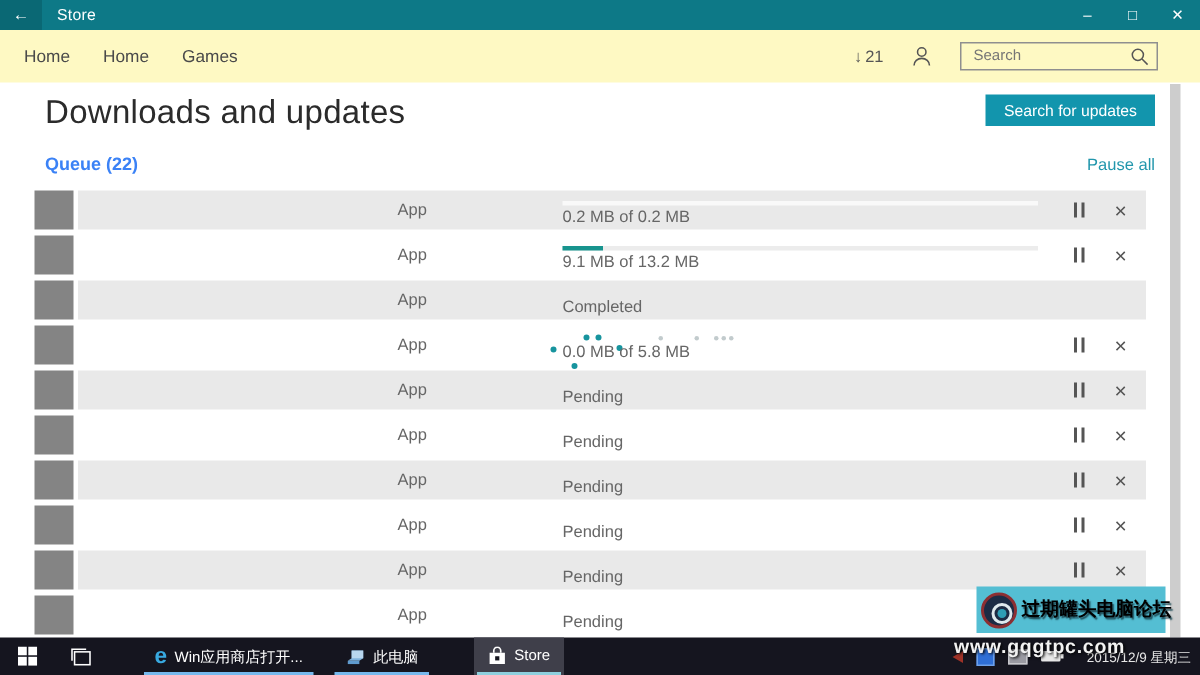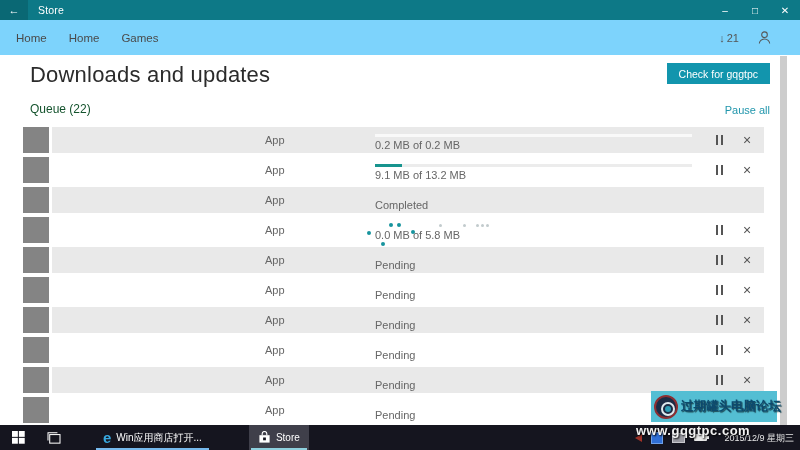--- a/index.html
+++ b/index.html
@@ -7,32 +7,32 @@
   body { font-family:"Liberation Sans", sans-serif; background:#ffffff; position:relative; }
 
   
   .titlebar { position:absolute; left:0; top:0; width:800px; height:20px; background:#0d7987; color:#fff; display:flex; align-items:center; }
   .backbtn { width:28px; height:20px; background:#0a6874; display:flex; align-items:center; justify-content:center; font-size:11px; cursor:pointer; }
   .win-title { font-size:10.5px; margin-left:10px; letter-spacing:.2px; }
   .win-controls { position:absolute; right:0; top:0; height:20px; display:flex; }
   .win-controls span { width:30px; height:20px; display:flex; align-items:center; justify-content:center; font-size:10px; color:#fff; cursor:pointer; }
 
   
-  .navbar { position:absolute; left:0; top:20px; width:800px; height:35px; background:#7dd3fc; display:flex; align-items:center; }
+  .navbar { position:absolute; left:0; top:20px; width:800px; height:35px; background:#fef9c3; display:flex; align-items:center; }
   .nav-links { display:flex; gap:22px; margin-left:16px; font-size:11.5px; color:#4a4a4a; }
   .nav-links span { cursor:pointer; }
   .nav-right { position:absolute; right:28px; top:0; height:35px; display:flex; align-items:center; gap:18px; }
   .dl-indicator { display:flex; align-items:center; font-size:11px; color:#555; gap:2px; cursor:pointer; }
   .search-box { width:132px; height:19px; border:1px solid #8f8f8f; display:flex; align-items:center; padding:0 5px 0 8px; }
   .search-box input { border:none; outline:none; flex:1; font-size:10px; color:#444; font-family:"Liberation Sans",sans-serif; background:transparent; width:90px; }
 
   
   .page-title { position:absolute; left:30px; top:62px; font-size:22px; font-weight:300; color:#2b2b2b; letter-spacing:.2px; }
   .check-btn { position:absolute; right:30px; top:63px; background:#1295ad; color:#fff; border:none; font-size:10.5px; padding:5px 12px; height:21px; cursor:pointer; font-family:"Liberation Sans",sans-serif; }
-  .queue-label { position:absolute; left:30px; top:102px; font-size:12px; font-weight:normal; color:#14532d; }
+  .queue-label { position:absolute; left:30px; top:102px; font-size:12px; font-weight:bold; color:#3b82f6; }
   .pause-all { position:absolute; right:30px; top:104px; font-size:11px; color:#2196ac; cursor:pointer; }
 
   
   .queue-list { position:absolute; left:20px; top:125px; width:744px; }
   .row { position:relative; height:30px; }
   .app-icon { position:absolute; left:3px; top:2px; width:26px; height:26px; background:#848484; }
   .stripe { position:absolute; left:32px; top:2px; width:712px; height:26px; }
   .row.odd .stripe { background:#e9e9e9; }
   .row.even .stripe { background:#ffffff; }
   .app-label { position:absolute; left:213px; top:7px; font-size:11px; color:#666; }
@@ -50,21 +50,21 @@
   .dots .t { background:#17949e; } .dots .g { background:#c2cbcd; width:3px; height:3px; }
 
   
   .scrollbar { position:absolute; right:13px; top:56px; width:7px; height:369px; background:#cdcdcd; }
 
   
   .wm-badge { position:absolute; left:651px; top:391px; width:126px; height:31px; background:#54bed3; display:flex; align-items:center; z-index:30; }
   .wm-logo { position:relative; width:24px; height:24px; margin-left:3px; border-radius:50%; background:#1c2b45; border:2px solid #8c2f33; flex:none; }
   .wm-logo::before { content:""; position:absolute; left:5px; top:5px; width:10px; height:10px; border-radius:50%; border:2px solid #dfe9ee; }
   .wm-logo::after { content:""; position:absolute; left:9px; top:9px; width:6px; height:6px; border-radius:50%; background:#2e9db5; }
-  .wm-text { color:#0c4a6e; font-size:12.5px; font-weight:bold; margin-left:3px; white-space:nowrap; text-shadow:1px 1px 1px #1e4a55; }
+  .wm-text { color:#000000; font-size:12.5px; font-weight:bold; margin-left:3px; white-space:nowrap; text-shadow:1px 1px 1px #1e4a55; }
   .wm-url { position:absolute; left:636px; top:423px; color:#f2f2f2; font-size:13px; font-weight:bold; letter-spacing:.5px; text-shadow:1px 1px 2px #000; z-index:40; }
 
   
   .taskbar { position:absolute; left:0; top:425px; width:800px; height:25px; background:#15151f; display:flex; align-items:stretch; z-index:20; }
   .tb-btn { display:flex; align-items:center; justify-content:center; cursor:pointer; }
   .tb-start { width:36px; } .tb-taskview { width:36px; }
   .tb-app { position:relative; display:flex; align-items:center; gap:5px; padding:0 9px; color:#fff; font-size:10px; cursor:pointer; }
   .tb-app .ul { position:absolute; left:2px; right:2px; bottom:0; height:2px; background:#76b9ed; }
   .tb-app.active { background:#3f3f4a; }
   .tb-app.active .ul { background:#8ed0de; }
@@ -105,25 +105,34 @@
     <div class="dl-indicator">
       <span>↓</span>
       <span>21</span>
     </div>
     <span>
       <svg width="15" height="15" viewBox="0 0 16 16">
           <circle cx="8" cy="5" r="3" fill="none" stroke="#555" stroke-width="1.1"></circle>
           <path d="M2.5 14.5 a5.5 5 0 0 1 11 0" fill="none" stroke="#555" stroke-width="1.1"></path>
         </svg>
     </span>
+    <div class="search-box">
+      <input placeholder="Search" style="">
+      <span>
+        <svg width="13" height="13" viewBox="0 0 14 14">
+            <circle cx="6" cy="6" r="4" fill="none" stroke="#555" stroke-width="1.1"></circle>
+            <line x1="9" y1="9" x2="13" y2="13" stroke="#555" stroke-width="1.1"></line>
+          </svg>
+      </span>
+    </div>
   </div>
 </div>
 
 <div class="page-title">Downloads and updates</div>
-<button class="check-btn">Check for gqgtpc</button>
+<button class="check-btn">Search for updates</button>
 <div class="queue-label">Queue (22)</div>
 <div class="pause-all">Pause all</div>
 
 <div class="queue-list">
   <div class="row odd">
     <div class="app-icon"></div>
     <div class="stripe">
       <span class="app-label">App</span>
       <div class="bar light" style="display: block;"></div>
 
@@ -313,20 +322,31 @@
         <path d="M1 10 V1 H12" fill="none" stroke="#fff" stroke-width="1.2"></path>
       </svg>
   </div>
   <div class="tb-gap"></div>
   <div class="tb-app">
     <span class="edge-e">e</span>
     <span>Win应用商店打开...</span>
     <span class="ul"></span>
   </div>
   <div class="tb-gap" style="width:10px"></div>
+  <div class="tb-app">
+    <span>
+      <svg width="14" height="12" viewBox="0 0 16 14">
+          <path d="M2 10 L5 8 V2 H14 V8 L11 10 Z" fill="#7fb2dd"></path>
+          <rect x="5" y="2" width="9" height="6" fill="#b8d6ee"></rect>
+          <rect x="2" y="10" width="9" height="2.5" fill="#5f9bcf"></rect>
+        </svg>
+    </span>
+    <span>此电脑</span>
+    <span class="ul"></span>
+  </div>
   <div class="tb-gap" style="width:28px"></div>
   <div class="tb-app active">
     <span>
       <svg width="13" height="13" viewBox="0 0 14 14">
           <path d="M1.5 4.5 H12.5 V12.5 H1.5 Z" fill="#fff"></path>
           <path d="M4.5 4.5 V3 a2.5 2.5 0 0 1 5 0 V4.5" fill="none" stroke="#fff" stroke-width="1.2"></path>
           <rect x="5.5" y="7" width="3" height="3" fill="#15151f"></rect>
         </svg>
     </span>
     <span>Store</span>

